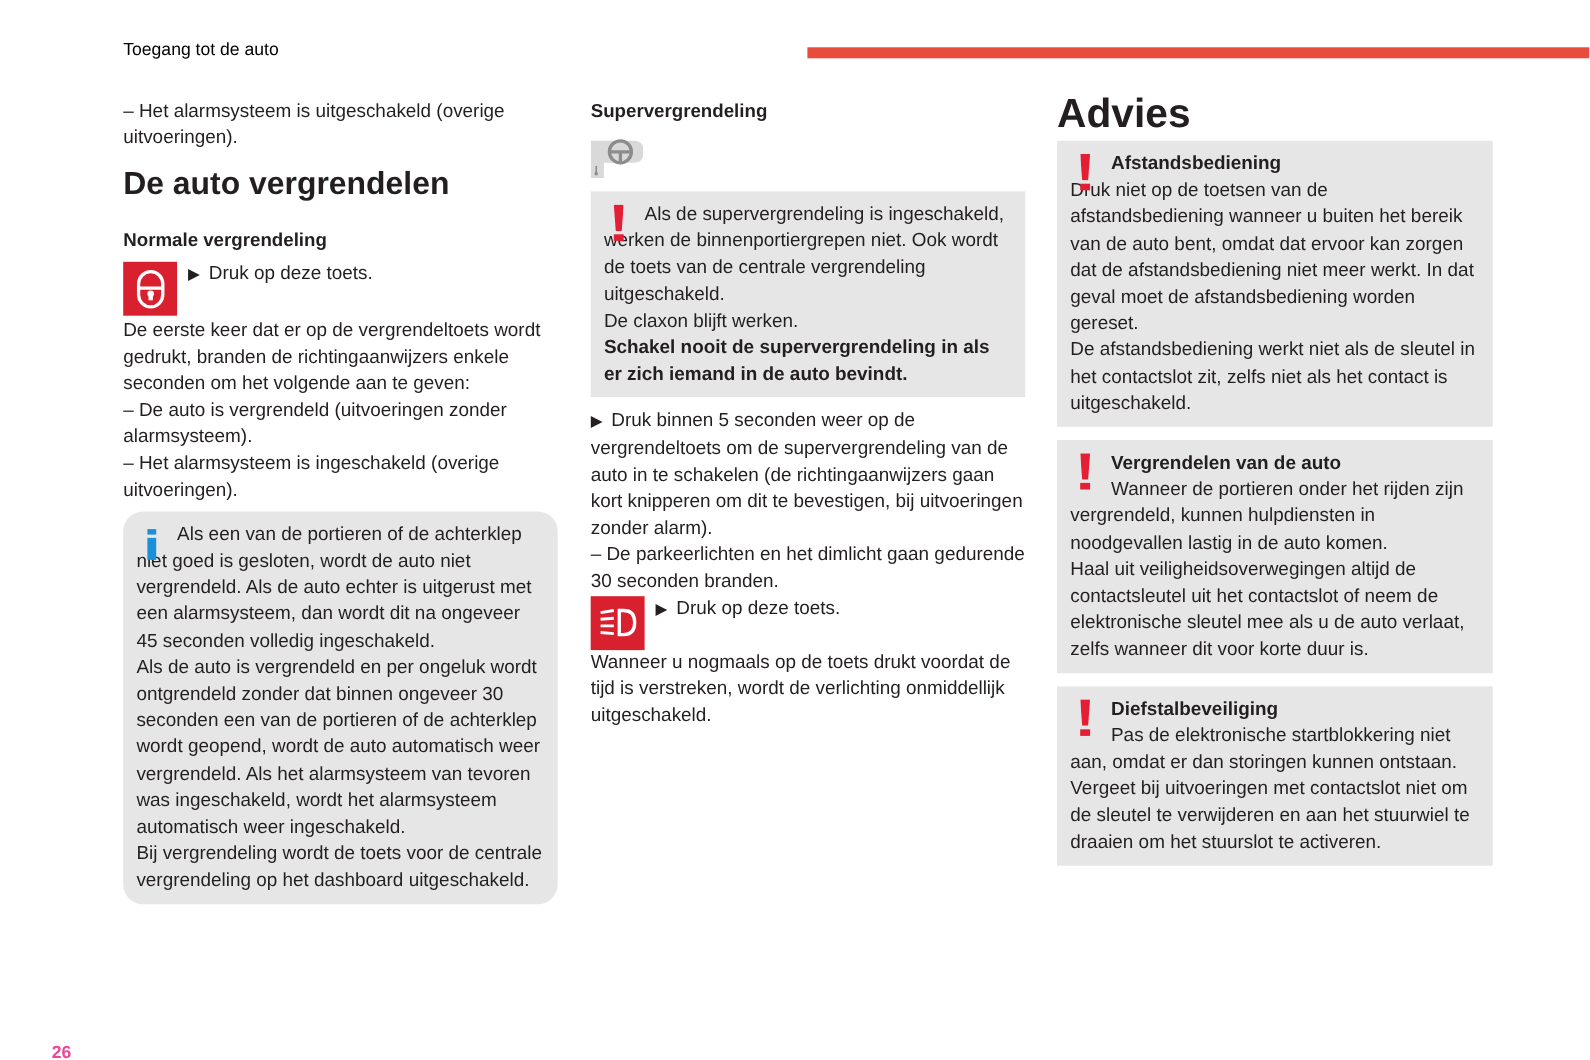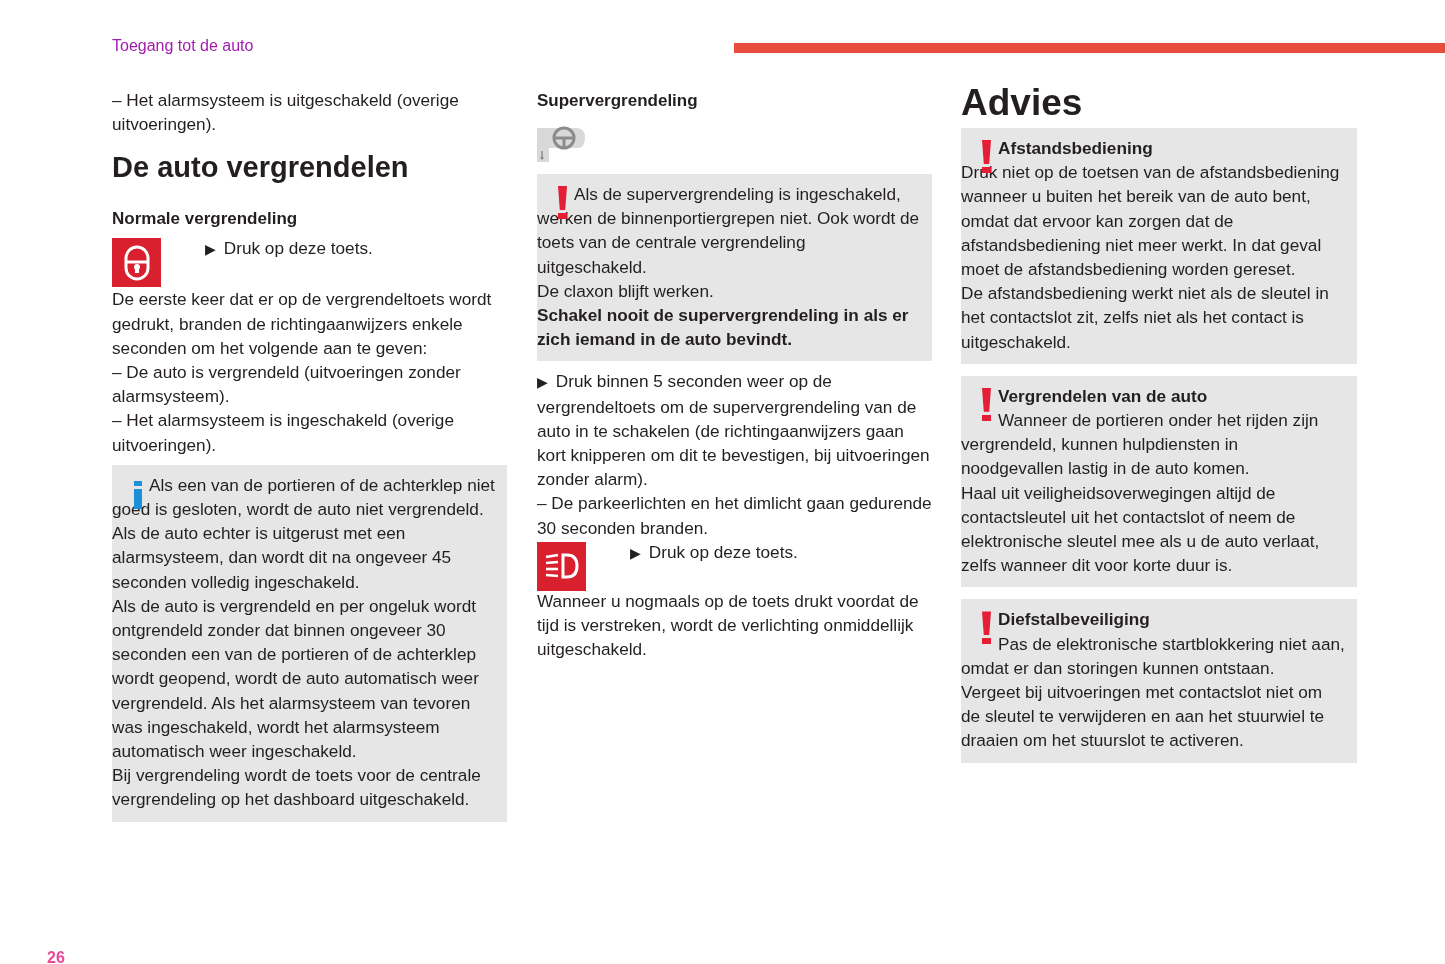--- a/index.html
+++ b/index.html
@@ -1,38 +1,38 @@
 <!DOCTYPE html>
 <html><head>
 <meta charset="utf-8">
 <style>
   html, body { margin: 0; padding: 0; background: #ffffff; }
   body { width: 1445px; height: 964px; position: relative; overflow: hidden;
          font-family: "Liberation Sans", sans-serif; color: #231f20; }
-  .header-title { position: absolute; left: 112px; top: 37px; font-size: 16px; color: #a21caf; }
+  .header-title { position: absolute; left: 112px; top: 37px; font-size: 16px; color: #000000; }
   .header-bar { position: absolute; left: 734px; top: 43px; width: 711px; height: 10px; background: #e84c3d; }
   .page-number { position: absolute; left: 47px; top: 949px; font-size: 16px; font-weight: bold; color: #ec4899; }
 
   .col { position: absolute; top: 88px; }
   .col1 { left: 112px; width: 395px; }
   .col2 { left: 537px; width: 395px; }
   .col3 { left: 961px; width: 396px; }
 
   p { margin: 0; font-size: 17.2px; line-height: 24.2px; }
   .h1 { font-size: 29px; font-weight: bold; margin: 14px 0 0 0; line-height: 34px; }
   .h2 { font-size: 17px; font-weight: bold; margin: 0; line-height: 26px; }
   .col1 .h2 { margin-top: 22px; }
   .advies { font-size: 37px; font-weight: bold; line-height: 30px; margin: 0 0 10px 0; }
 
-  .icon-row { display: flex; align-items: flex-start; margin-top: 6px; gap: 34px; }
+  .icon-row { display: flex; align-items: flex-start; margin-top: 6px; }
   .btn-icon { width: 49px; height: 49px; background: #d8202f; display: flex; align-items: center; justify-content: center; flex-shrink: 0; }
   .icon-row p { margin-left: 10px; margin-top: -2px; }
   .tri { font-size: 14px; margin-right: 8px; }
 
-  .note { background: #e6e6e6; padding: 8px 12px 10px 0; position: relative; margin-top: 8px; }
+  .note { background: #e6e6e6; padding: 8px 12px 10px 12px; position: relative; margin-top: 8px; }
   .note p { font-size: 17.2px; }
   .note .first { text-indent: 37px; }
   .mark { position: absolute; left: 18px; top: 12px; width: 16px; height: 36px; }
   .mark-excl .bar { position: absolute; left: 3px; top: 0; width: 9px; height: 24px; background: #e31e35; clip-path: polygon(0 0, 100% 0, 80% 100%, 20% 100%); }
   .mark-excl .dot { position: absolute; left: 3px; top: 27px; width: 9px; height: 6px; background: #e31e35; }
   .mark-info .dot { position: absolute; left: 4px; top: 4px; width: 8px; height: 5px; background: #1b8fd8; }
   .mark-info .bar { position: absolute; left: 4px; top: 12px; width: 8px; height: 20px; background: #1b8fd8; }
   .note .bold-title { font-weight: bold; text-indent: 37px; }
   .note .bold { font-weight: bold; }
   .note .indent { text-indent: 37px; }
@@ -58,21 +58,21 @@
         <line x1="4" y1="17" x2="26" y2="17" stroke="#fff" stroke-width="3"></line>
         <circle cx="15" cy="22" r="3" fill="#fff"></circle>
         <rect x="13" y="22" width="4" height="6" fill="#fff"></rect>
       </svg>
     </div>
     <p><span class="tri">▶</span><span>Druk op deze toets.</span></p>
   </div>
   <p>De eerste keer dat er op de vergrendeltoets wordt gedrukt, branden de richtingaanwijzers enkele seconden om het volgende aan te geven:</p>
   <p>–  De auto is vergrendeld (uitvoeringen zonder alarmsysteem).</p>
   <p>–  Het alarmsysteem is ingeschakeld (overige uitvoeringen).</p>
-  <div class="note" style="padding-top:8px;">
+  <div class="note" style="padding-top:8px;border-radius:18px;">
     <div class="mark mark-info">
         <div class="dot"></div>
         <div class="bar"></div>
       </div>
     <p class="first">Als een van de portieren of de achterklep niet goed is gesloten, wordt de auto niet vergrendeld. Als de auto echter is uitgerust met een alarmsysteem, dan wordt dit na ongeveer 45 seconden volledig ingeschakeld.</p>
     <p>Als de auto is vergrendeld en per ongeluk wordt ontgrendeld zonder dat binnen ongeveer 30 seconden een van de portieren of de achterklep wordt geopend, wordt de auto automatisch weer vergrendeld. Als het alarmsysteem van tevoren was ingeschakeld, wordt het alarmsysteem automatisch weer ingeschakeld.</p>
     <p>Bij vergrendeling wordt de toets voor de centrale vergrendeling op het dashboard uitgeschakeld.</p>
   </div>
 </div>
 

